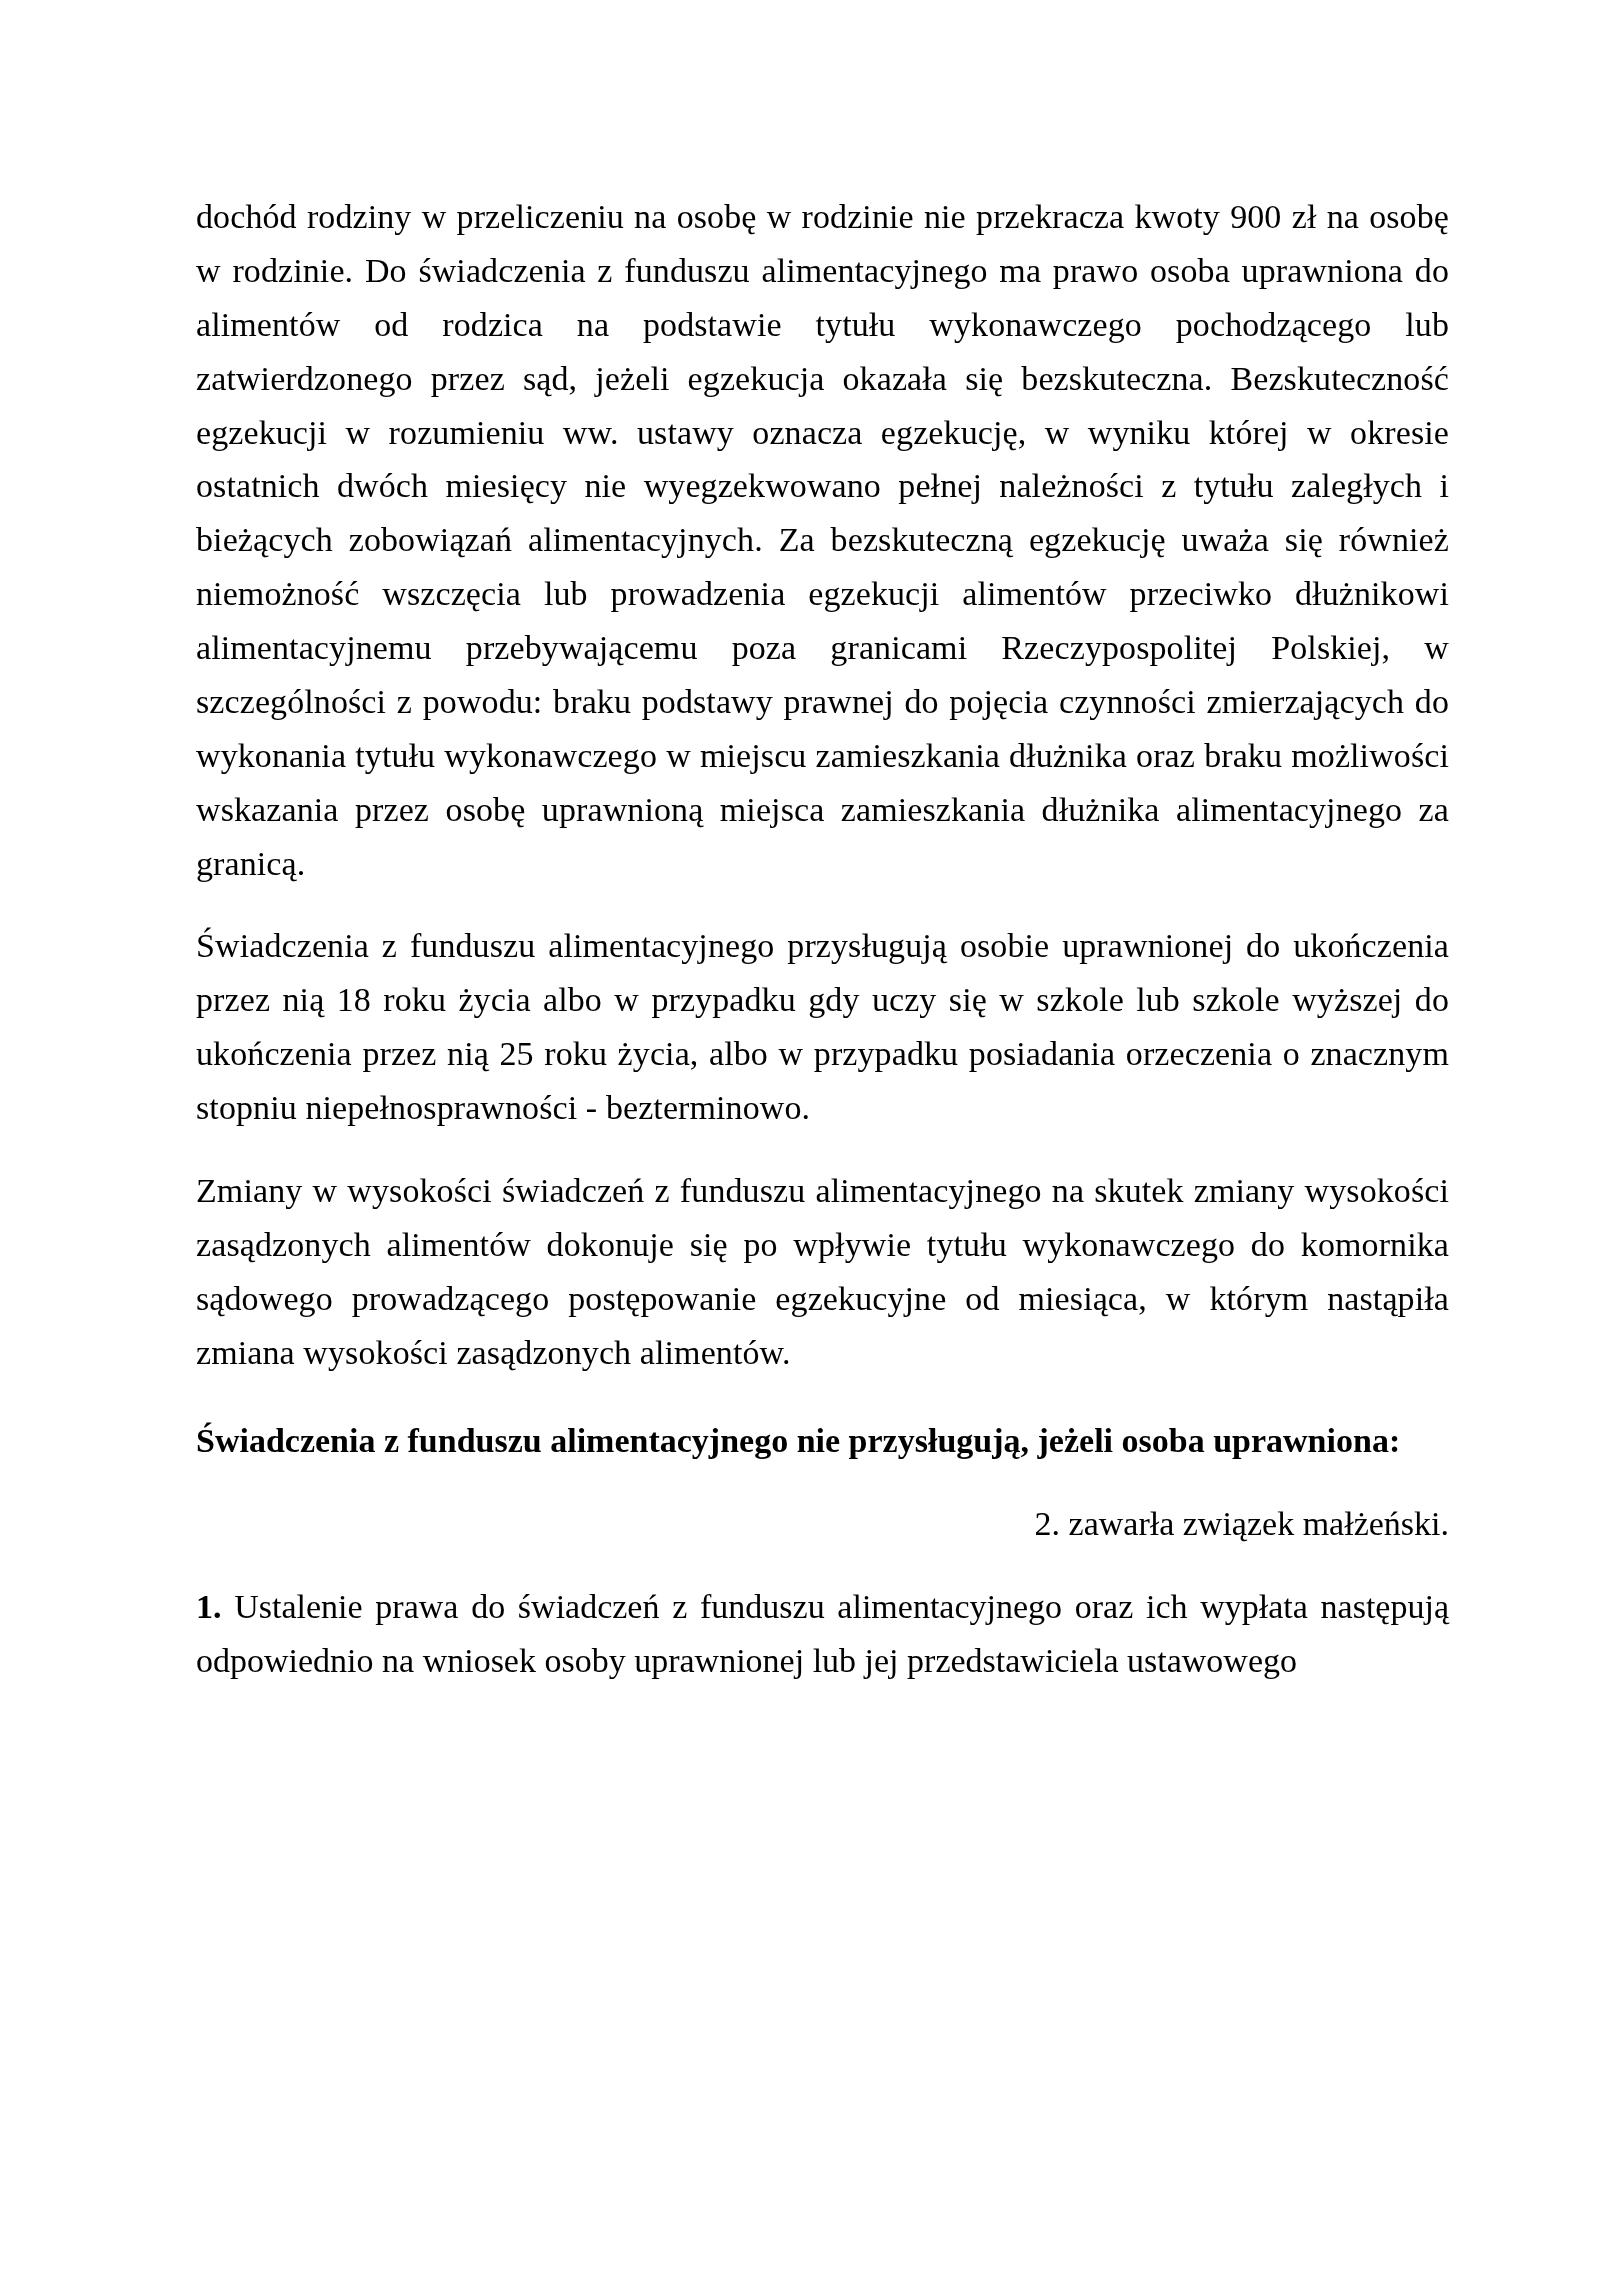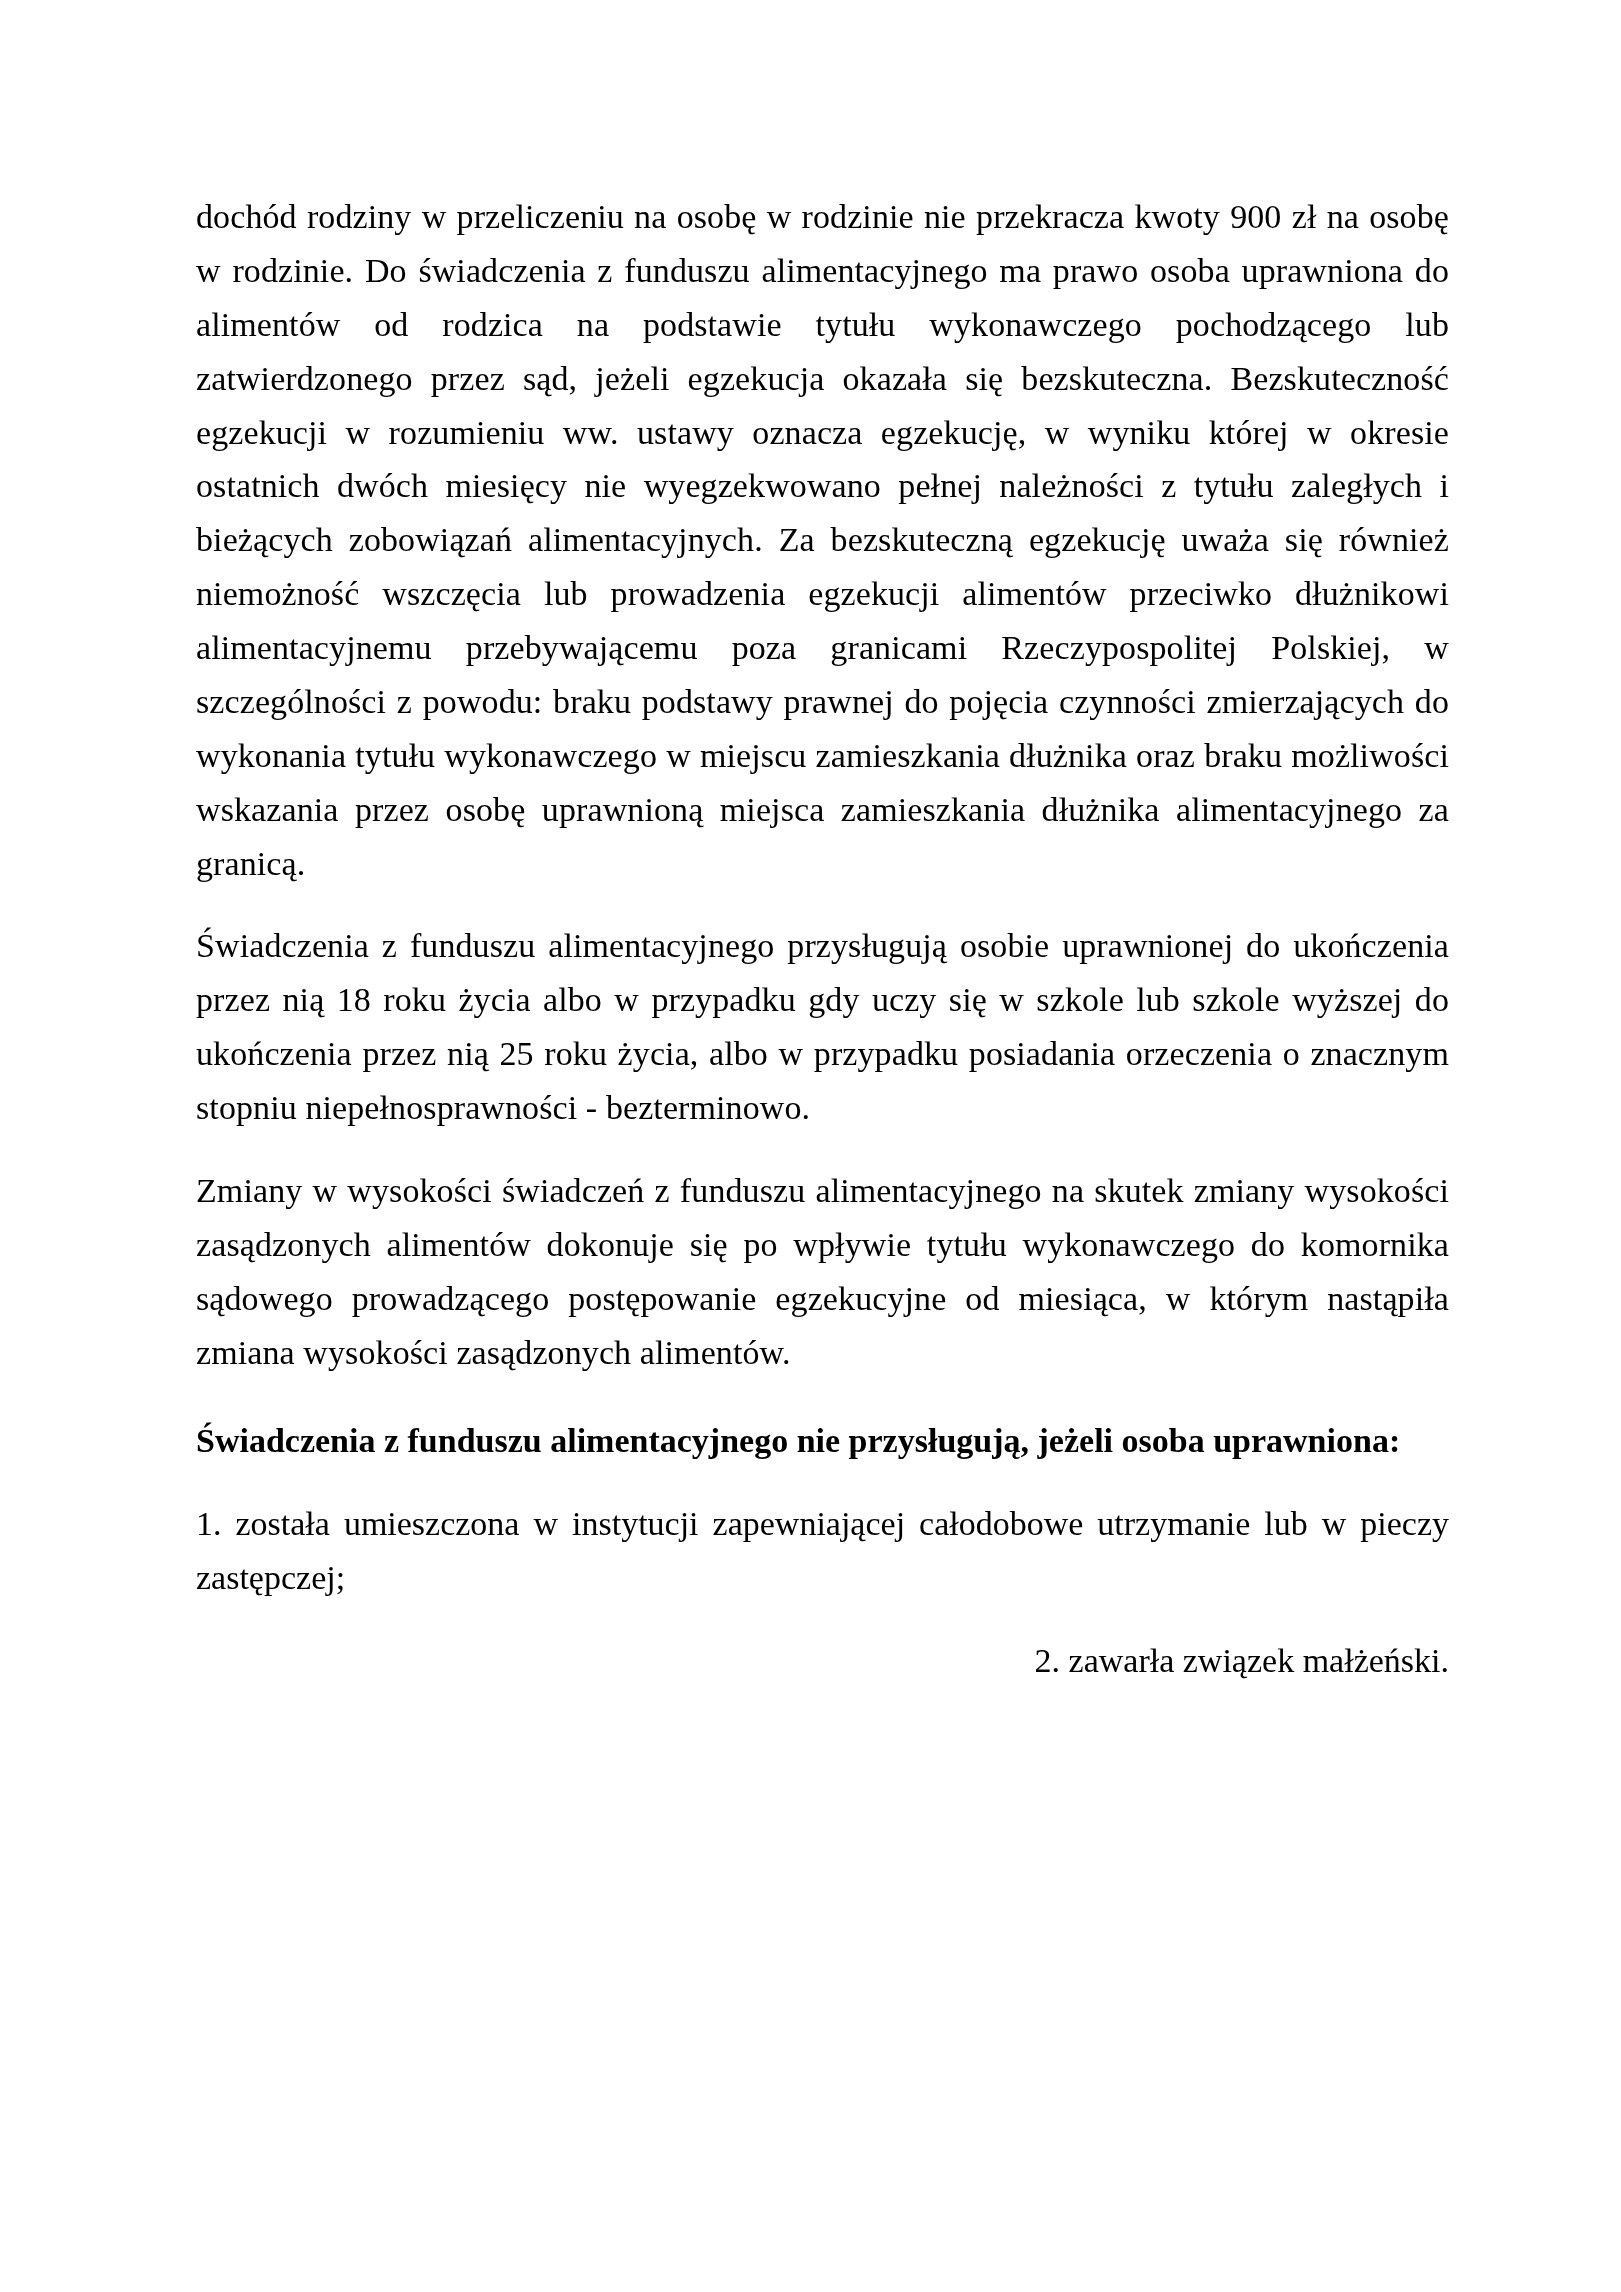--- a/index.html
+++ b/index.html
@@ -71,21 +71,21 @@
   <div class="content">
 
     <p class="body-text">dochód rodziny w przeliczeniu na osobę w rodzinie nie przekracza kwoty 900 zł na osobę w rodzinie. Do świadczenia z funduszu alimentacyjnego ma prawo osoba uprawniona do alimentów od rodzica na podstawie tytułu wykonawczego pochodzącego lub zatwierdzonego przez sąd, jeżeli egzekucja okazała się bezskuteczna. Bezskuteczność egzekucji w rozumieniu ww. ustawy oznacza egzekucję, w wyniku której w okresie ostatnich dwóch miesięcy nie wyegzekwowano pełnej należności z tytułu zaległych i bieżących zobowiązań alimentacyjnych. Za bezskuteczną egzekucję uważa się również niemożność wszczęcia lub prowadzenia egzekucji alimentów przeciwko dłużnikowi alimentacyjnemu przebywającemu poza granicami Rzeczypospolitej Polskiej, w szczególności z powodu: braku podstawy prawnej do pojęcia czynności zmierzających do wykonania tytułu wykonawczego w miejscu zamieszkania dłużnika oraz braku możliwości wskazania przez osobę uprawnioną miejsca zamieszkania dłużnika alimentacyjnego za granicą.</p>
 
     <p class="body-text">Świadczenia z funduszu alimentacyjnego przysługują osobie uprawnionej do ukończenia przez nią 18 roku życia albo w przypadku gdy uczy się w szkole lub szkole wyższej do ukończenia przez nią 25 roku życia, albo w przypadku posiadania orzeczenia o znacznym stopniu niepełnosprawności - bezterminowo.</p>
 
     <p class="body-text">Zmiany w wysokości świadczeń z funduszu alimentacyjnego na skutek zmiany wysokości zasądzonych alimentów dokonuje się po wpływie tytułu wykonawczego do komornika sądowego prowadzącego postępowanie egzekucyjne od miesiąca, w którym nastąpiła zmiana wysokości zasądzonych alimentów.</p>
 
     <h2 class="section-heading">Świadczenia z funduszu alimentacyjnego nie przysługują, jeżeli osoba uprawniona:</h2>
 
-    <p class="list-item">1. została umieszczona w instytucji zapewniającej całodobowe utrzymanie lub w pieczy zastępczej;</p>
 
     <p class="list-item no-justify">2. zawarła związek małżeński.</p>
 
 
+    <p class="list-item"><span class="lead-number">1.</span> <span>Ustalenie prawa do świadczeń z funduszu alimentacyjnego oraz ich wypłata następują odpowiednio na wniosek osoby uprawnionej lub jej przedstawiciela ustawowego</span></p>
 
   </div>
 </div>
 
 
 </body></html>

